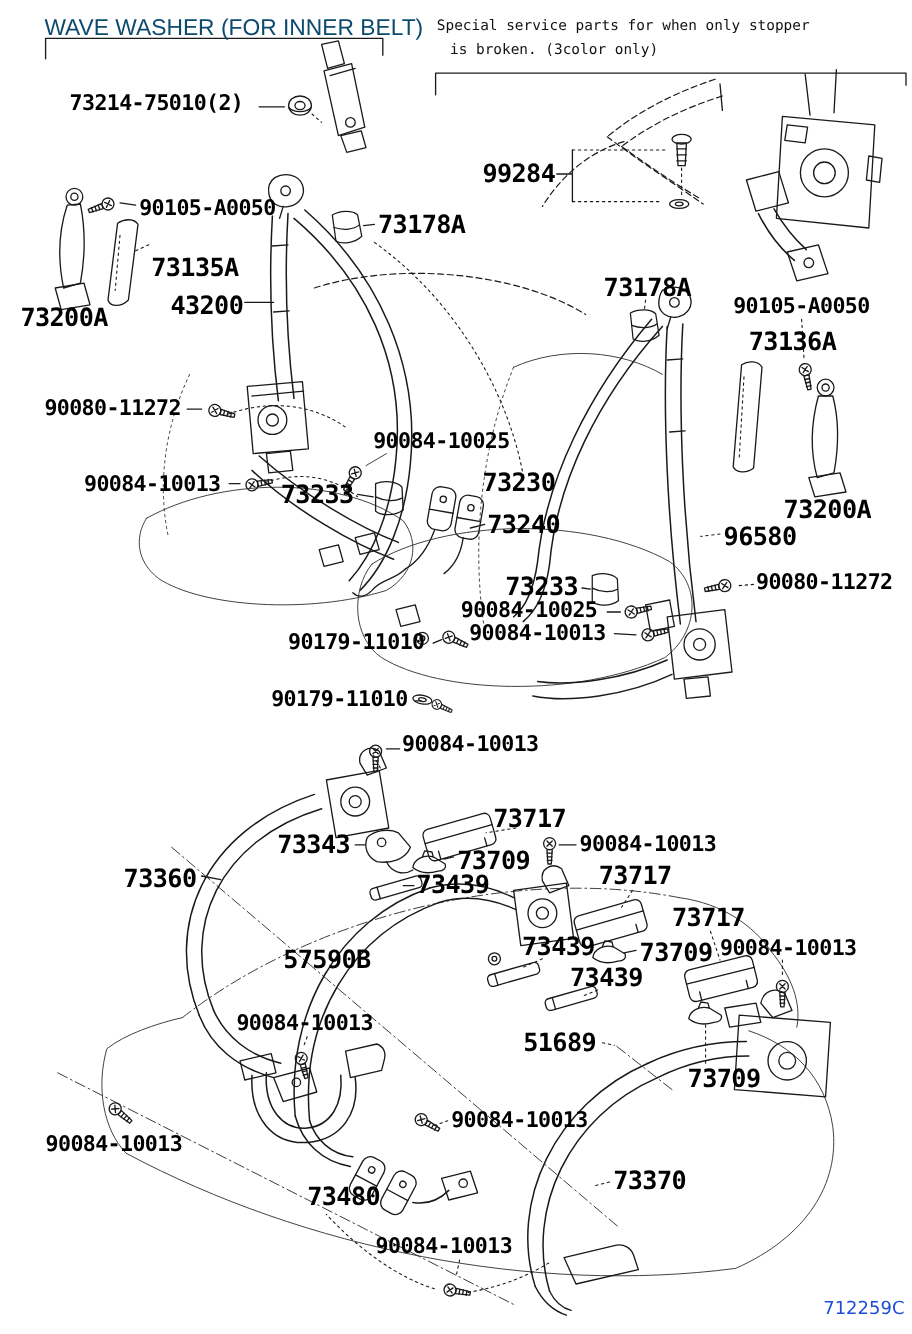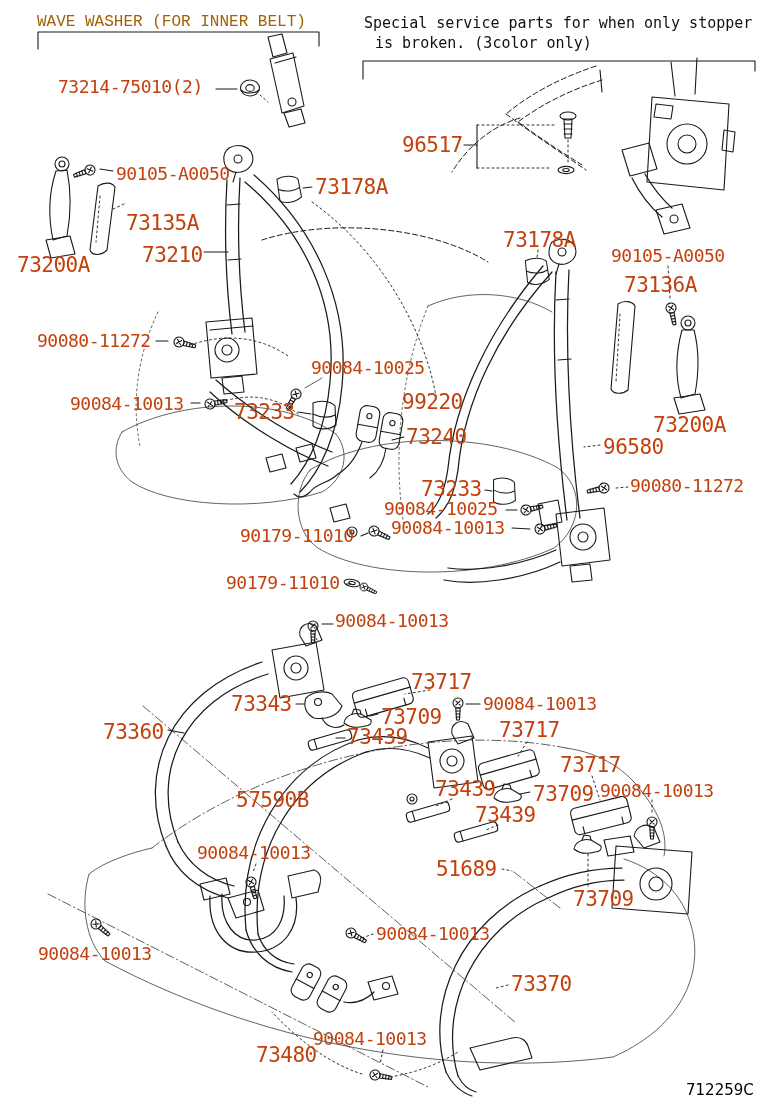--- a/index.html
+++ b/index.html
@@ -1,23 +1,23 @@
 <!DOCTYPE html>
 <html><head>
 <meta charset="utf-8">
 <style>
   html,body{margin:0;padding:0;background:#fff;}
   .stage{position:relative;width:760px;height:1112px;background:#ffffff;overflow:hidden;
          font-family:"DejaVu Sans Mono","Liberation Mono",monospace;}
-  .pl{position:absolute;font-weight:normal;color:#c2410c;white-space:nowrap;letter-spacing:-0.5px;line-height:1.1;}
+  .pl{position:absolute;font-weight:bold;color:#000000;white-space:nowrap;letter-spacing:-0.5px;line-height:1.1;}
   .b{font-size:21px;}
   .s{font-size:18px;}
-  .note{position:absolute;font-family:Liberation Mono, monospace;font-size:16px;color:#a16207;white-space:nowrap;}
-  .mnote{position:absolute;font-family:"DejaVu Sans Mono","Liberation Mono",monospace;font-size:15px;color:#111;white-space:nowrap;}
-  .code{position:absolute;font-family:"DejaVu Sans","Liberation Sans",sans-serif;font-size:15px;color:#000000;text-align:center;}
+  .note{position:absolute;font-family:Liberation Sans, sans-serif;font-size:19px;color:#0c4a6e;white-space:nowrap;}
+  .mnote{position:absolute;font-family:"DejaVu Sans Mono","Liberation Mono",monospace;font-size:12px;color:#111;white-space:nowrap;}
+  .code{position:absolute;font-family:"DejaVu Sans","Liberation Sans",sans-serif;font-size:15px;color:#1d4ed8;text-align:center;}
   svg.art{position:absolute;left:0;top:0;}
   svg.art path,svg.art circle,svg.art ellipse,svg.art rect,svg.art line{
     fill:none;stroke:#1a1a1a;stroke-width:1.1;stroke-linecap:round;stroke-linejoin:round;}
   svg.art .belt{stroke-width:1.25;}
   svg.art .thin{stroke-width:0.8;stroke:#3a3a3a;}
   svg.art .dot{stroke-dasharray:2,3;stroke-width:0.9;}
   svg.art .dash{stroke-dasharray:5,3;stroke-width:1;}
   svg.art .dashdot{stroke-dasharray:9,3,1.5,3;stroke-width:0.8;stroke:#333;}
 </style>
 </head>
@@ -425,31 +425,31 @@
     <path class="dot" d="M452,799 L436,806"></path>
     <path class="dot" d="M498,825 L486,830"></path>
   </g>
 </svg>
 
   <div class="note" style="left:37px;top:13px">WAVE WASHER (FOR INNER BELT)</div>
   <div class="mnote" style="left:364px;top:14px">Special service parts for when only stopper</div>
   <div class="mnote" style="left:375px;top:34px">is broken. (3color only)</div>
 
   <div class="pl s" style="left:58px;top:77px">73214-75010(2)</div>
-  <div class="pl b" style="left:402px;top:134px">96517</div>
+  <div class="pl b" style="left:402px;top:134px">99284</div>
   <div class="pl s" style="left:116px;top:164px">90105-A0050</div>
   <div class="pl b" style="left:126px;top:212px">73135A</div>
   <div class="pl b" style="left:17px;top:254px">73200A</div>
-  <div class="pl b" style="left:142px;top:244px">73210</div>
+  <div class="pl b" style="left:142px;top:244px">43200</div>
   <div class="pl b" style="left:315px;top:176px">73178A</div>
   <div class="pl s" style="left:37px;top:331px">90080-11272</div>
   <div class="pl s" style="left:70px;top:394px">90084-10013</div>
   <div class="pl b" style="left:234px;top:401px">73233</div>
   <div class="pl s" style="left:311px;top:358px">90084-10025</div>
-  <div class="pl b" style="left:402px;top:391px">99220</div>
+  <div class="pl b" style="left:402px;top:391px">73230</div>
   <div class="pl b" style="left:406px;top:426px">73240</div>
   <div class="pl b" style="left:503px;top:229px">73178A</div>
   <div class="pl s" style="left:611px;top:246px">90105-A0050</div>
   <div class="pl b" style="left:624px;top:274px">73136A</div>
   <div class="pl b" style="left:653px;top:414px">73200A</div>
   <div class="pl b" style="left:603px;top:436px">96580</div>
   <div class="pl s" style="left:630px;top:476px">90080-11272</div>
   <div class="pl b" style="left:421px;top:478px">73233</div>
   <div class="pl s" style="left:384px;top:499px">90084-10025</div>
   <div class="pl s" style="left:391px;top:518px">90084-10013</div>
@@ -467,18 +467,18 @@
   <div class="pl b" style="left:435px;top:778px">73439</div>
   <div class="pl b" style="left:533px;top:783px">73709</div>
   <div class="pl s" style="left:600px;top:781px">90084-10013</div>
   <div class="pl b" style="left:475px;top:804px">73439</div>
   <div class="pl b" style="left:236px;top:789px">57590B</div>
   <div class="pl s" style="left:197px;top:843px">90084-10013</div>
   <div class="pl b" style="left:436px;top:858px">51689</div>
   <div class="pl b" style="left:573px;top:888px">73709</div>
   <div class="pl s" style="left:38px;top:944px">90084-10013</div>
   <div class="pl s" style="left:376px;top:924px">90084-10013</div>
-  <div class="pl b" style="left:256px;top:1044px">73480</div>
+  <div class="pl b" style="left:256px;top:986px">73480</div>
   <div class="pl b" style="left:511px;top:973px">73370</div>
   <div class="pl s" style="left:313px;top:1029px">90084-10013</div>
 
   <div class="code" style="left:686px;top:1081px">712259C</div>
 </div>
 
 </body></html>

